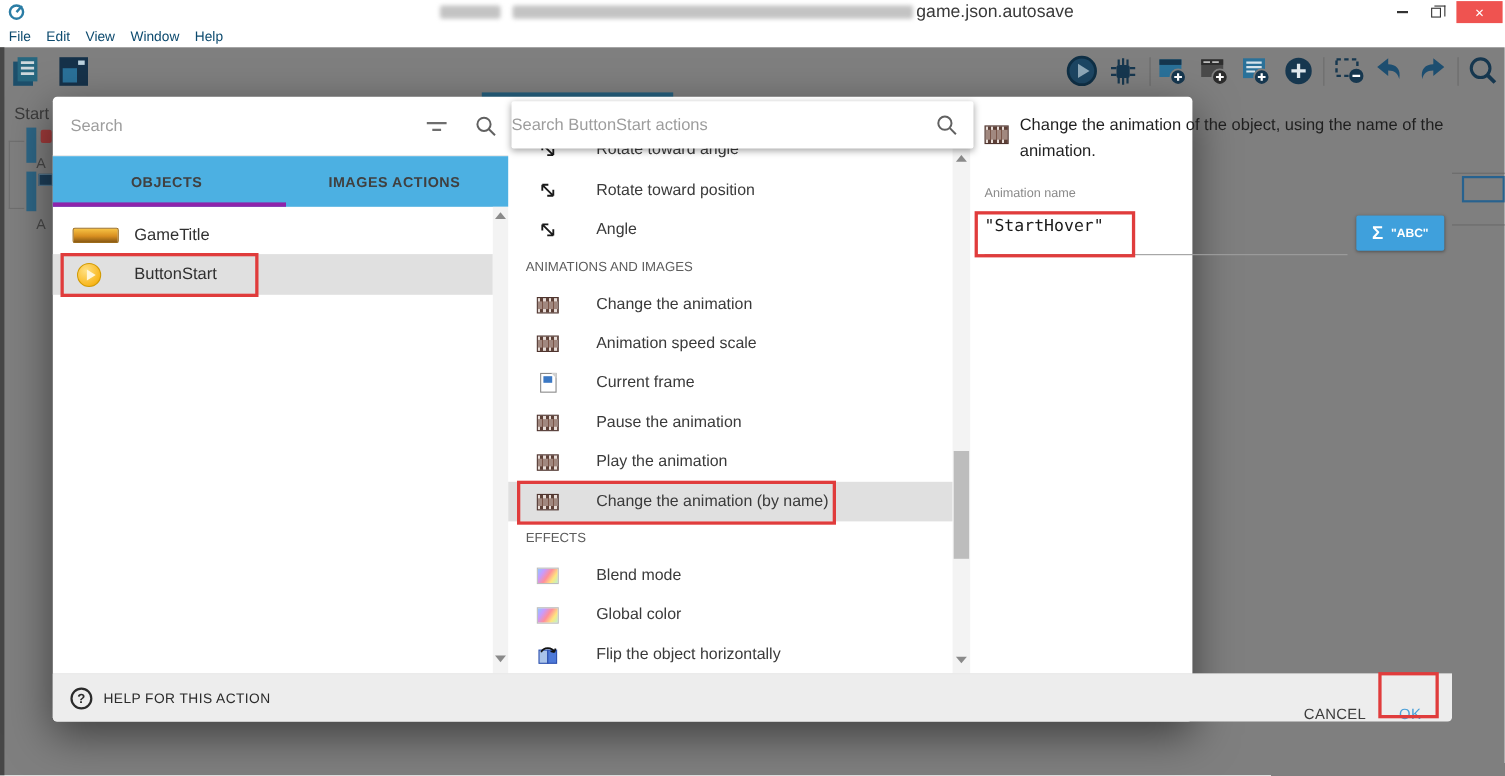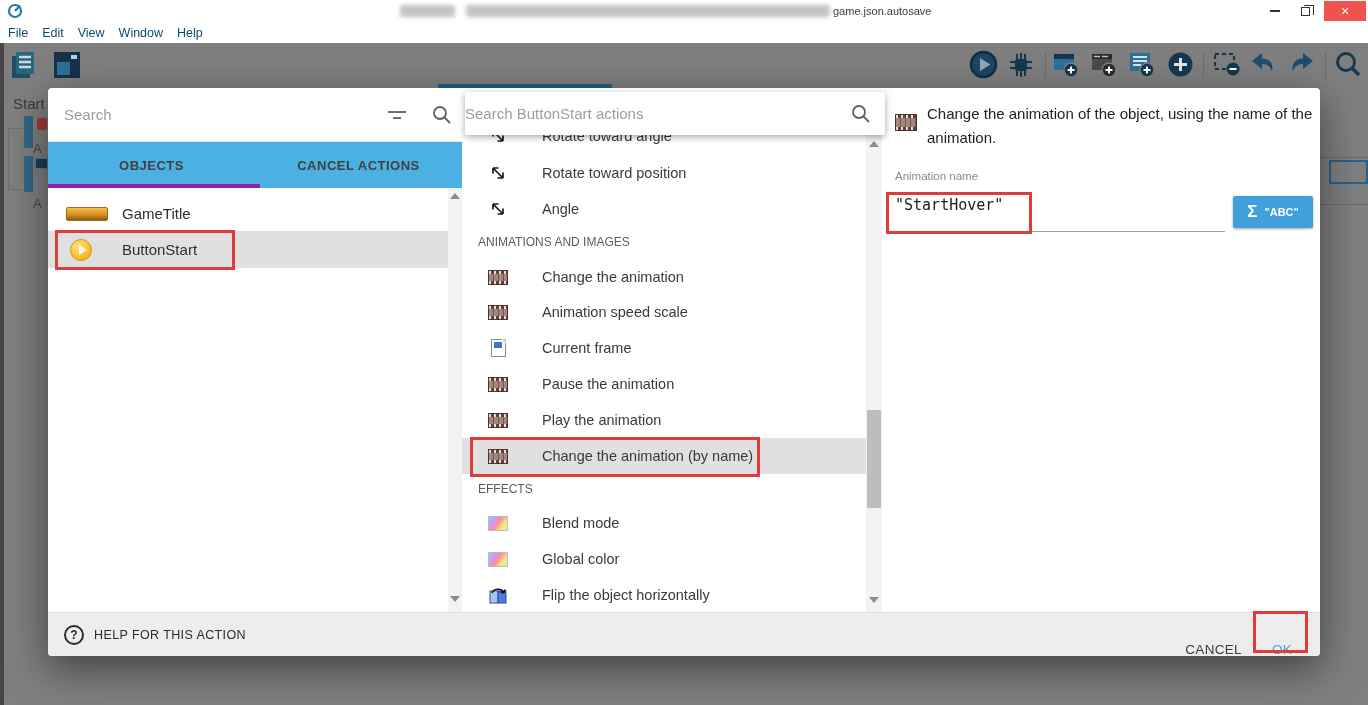--- a/index.html
+++ b/index.html
@@ -3,38 +3,38 @@
 <meta charset="utf-8">
 <style>
   * { margin:0; padding:0; box-sizing:border-box; }
   html,body { width:1368px; height:705px; }
   body { font-family:"Liberation Sans", sans-serif; position:relative; overflow:hidden; background:#fff; }
   .abs { position:absolute; }
 
   
   #titlebar { left:0; top:0; width:1368px; height:22px; background:#fff; }
   .blurblock { background:#c3c3c3; filter:blur(2px); border-radius:2px; }
-  #win-title { font-size:11px; color:#3a3a3a; line-height:22px; }
+  #win-title { font-size:16px; color:#3a3a3a; line-height:22px; }
   .winbtn { width:30px; height:22px; display:flex; align-items:center; justify-content:center; color:#333; cursor:default; }
   #min-bar { width:10px; height:2px; background:#333; }
   #max-box { width:9px; height:9px; border:1px solid #333; position:relative; background:#fff; }
   #max-box::before { content:""; position:absolute; left:2px; top:-3px; width:9px; height:9px; border:1px solid #333; border-bottom:none; border-left:none; }
   #close-btn { width:42px; height:20px; top:1px; background:#ef5350; color:#fff; display:flex; align-items:center; justify-content:center; font-size:14px; }
 
   
   #menubar { left:0; top:22px; width:1368px; height:21px; background:#fff; display:flex; align-items:center; padding-left:8px; }
   #menubar span { font-size:12.5px; color:#0c4a6e; padding:0 9px 0 0; margin-right:5px; }
 
   
   #backdrop { left:0; top:43px; width:1368px; height:662px; background:#7f7f7f; }
   .sep { width:1px; height:26px; background:#6b6b6b; }
   .bg-line { background:#6a6a6a; }
 
   
-  #dialog { left:48px; top:88px; width:1272px; height:568px; background:#fff; border-radius:4px;
+  #dialog { left:48px; top:88px; width:1036px; height:568px; background:#fff; border-radius:4px;
             box-shadow:0 12px 40px rgba(0,0,0,.5); z-index:10; }
 
   
   #left-search { left:0; top:0; width:414px; height:54px; border-bottom:1px solid #e8e8e8; display:flex; align-items:center; }
   .search-input { border:none; outline:none; font-size:15px; color:#333; font-family:"Liberation Sans",sans-serif; background:transparent; }
   .search-input::placeholder { color:#9d9d9d; }
   #left-tabs { left:0; top:54px; width:414px; height:46px; background:#4cb0e2; display:flex; }
   .tab { width:207px; display:flex; align-items:center; justify-content:center; color:#404040; font-size:13px; font-weight:bold; letter-spacing:.5px; }
   #tab-underline { left:0; top:96px; width:212px; height:4px; background:#8e24aa; }
   .lrow { left:0; width:400px; height:37px; display:flex; align-items:center; }
@@ -220,21 +220,21 @@
       <path d="M2 3 h18 M7 9 h8" stroke="#6e6e6e" stroke-width="2"></path>
     </svg>
     <svg class="abs" style="left:384px;top:17px" width="20" height="20">
       <circle cx="8" cy="8" r="6" fill="none" stroke="#616161" stroke-width="1.8"></circle>
       <path d="M12.5 12.5 L18 18" stroke="#616161" stroke-width="1.8"></path>
     </svg>
   </div>
 
   <div id="left-tabs" class="abs">
     <div class="tab">OBJECTS</div>
-    <div class="tab">CANCEL ACTIONS</div>
+    <div class="tab">IMAGES ACTIONS</div>
   </div>
   <div id="tab-underline" class="abs"></div>
 
   <div class="lrow abs" style="top:107px">
     <span class="thumb-gametitle"></span>
     <span class="lbl">GameTitle</span>
   </div>
   <div class="lrow selected abs" style="top:143px">
     <span class="thumb-buttonstart">
         <i></i>

